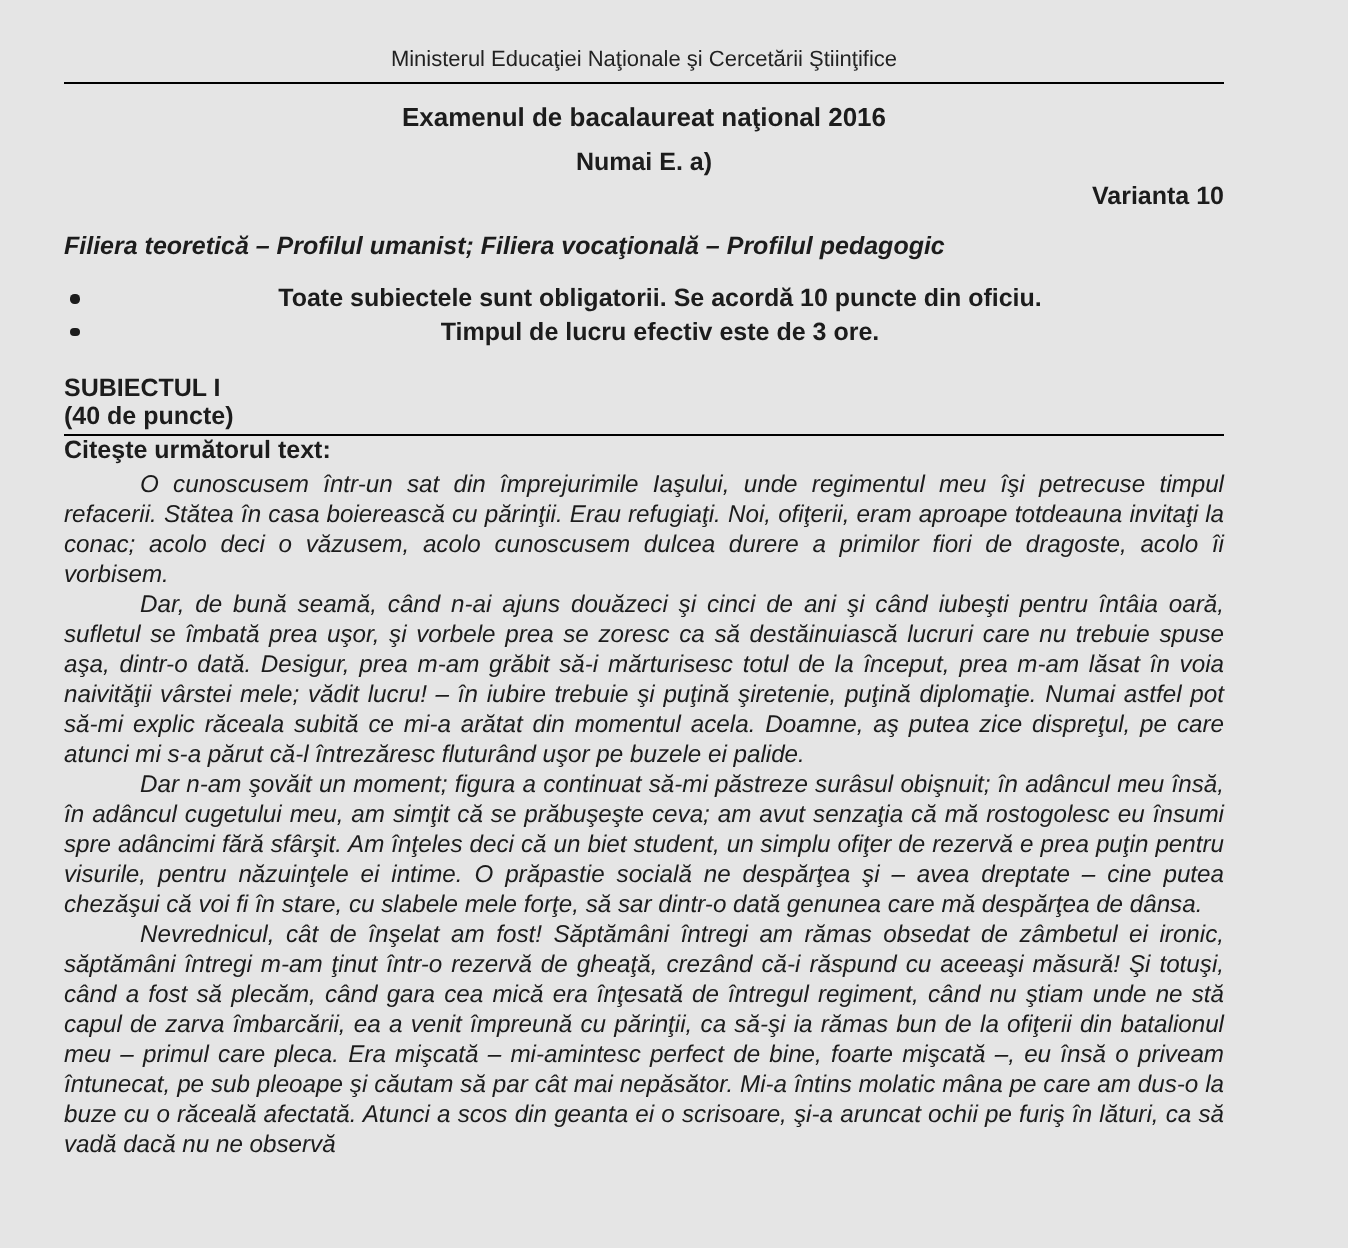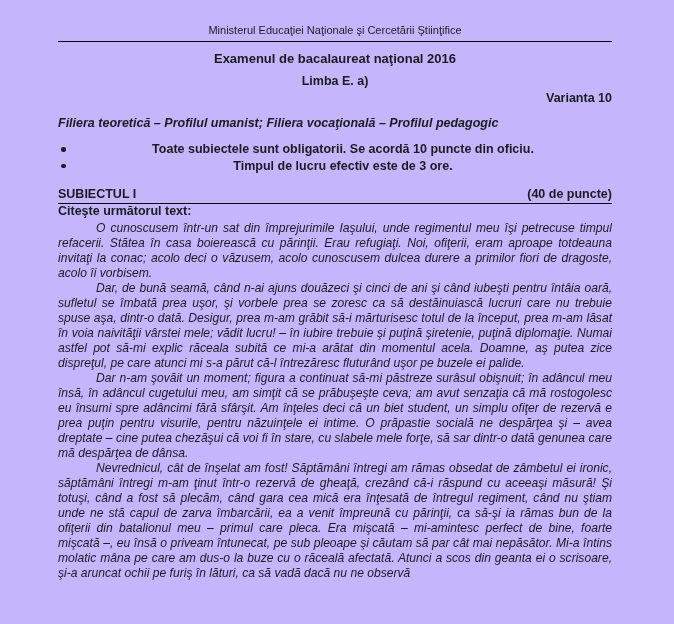--- a/index.html
+++ b/index.html
@@ -12,22 +12,22 @@
     height: 624px;
     overflow: hidden;
     font-family: "Liberation Sans", sans-serif;
     color: #1c1c1c;
     -webkit-font-smoothing: antialiased;
   }
   .page {
     box-sizing: border-box;
     width: 674px;
     height: 624px;
-    padding: 24px 62px 0 58px;
-    background: #c4b5fd;
+    padding: 24px 62px 0 32px;
+    background: #e5e5e5;
   }
   .ministry {
     text-align: center;
     font-size: 11px;
     line-height: 13px;
     font-weight: 400;
     color: #222222;
   }
   .header-rule {
     border: none;
@@ -88,20 +88,21 @@
   }
   .subject-heading-row {
     display: flex;
     justify-content: space-between;
     align-items: baseline;
     margin-top: 13px;
     padding-bottom: 2px;
     border-bottom: 1.8px solid #000000;
     font-size: 12.5px;
     font-weight: 700;
+    flex-direction: column;
   }
   .read-text-label {
     margin-top: 0;
     font-size: 12.5px;
     font-weight: 700;
   }
   .passage {
     margin-top: 3px;
     font-style: italic;
     font-size: 12.1px;
@@ -119,21 +120,21 @@
 
 <div class="page">
 
   <div class="ministry">
     <div>Ministerul Educaţiei Naţionale şi Cercetării Ştiinţifice</div>
   </div>
 
   <hr class="header-rule">
 
   <div class="exam-title">Examenul de bacalaureat naţional 2016</div>
-  <div class="proba-label">Limba E. a)</div>
+  <div class="proba-label">Numai E. a)</div>
   <div class="variant-label">Varianta 10</div>
 
   <div class="track-profile">Filiera teoretică – Profilul umanist; Filiera vocaţională – Profilul pedagogic</div>
 
   <ul class="instructions">
     <li>Toate subiectele sunt obligatorii. Se acordă 10 puncte din oficiu.</li>
     <li>Timpul de lucru efectiv este de 3 ore.</li>
   </ul>
 
   <div class="subject-heading-row">

